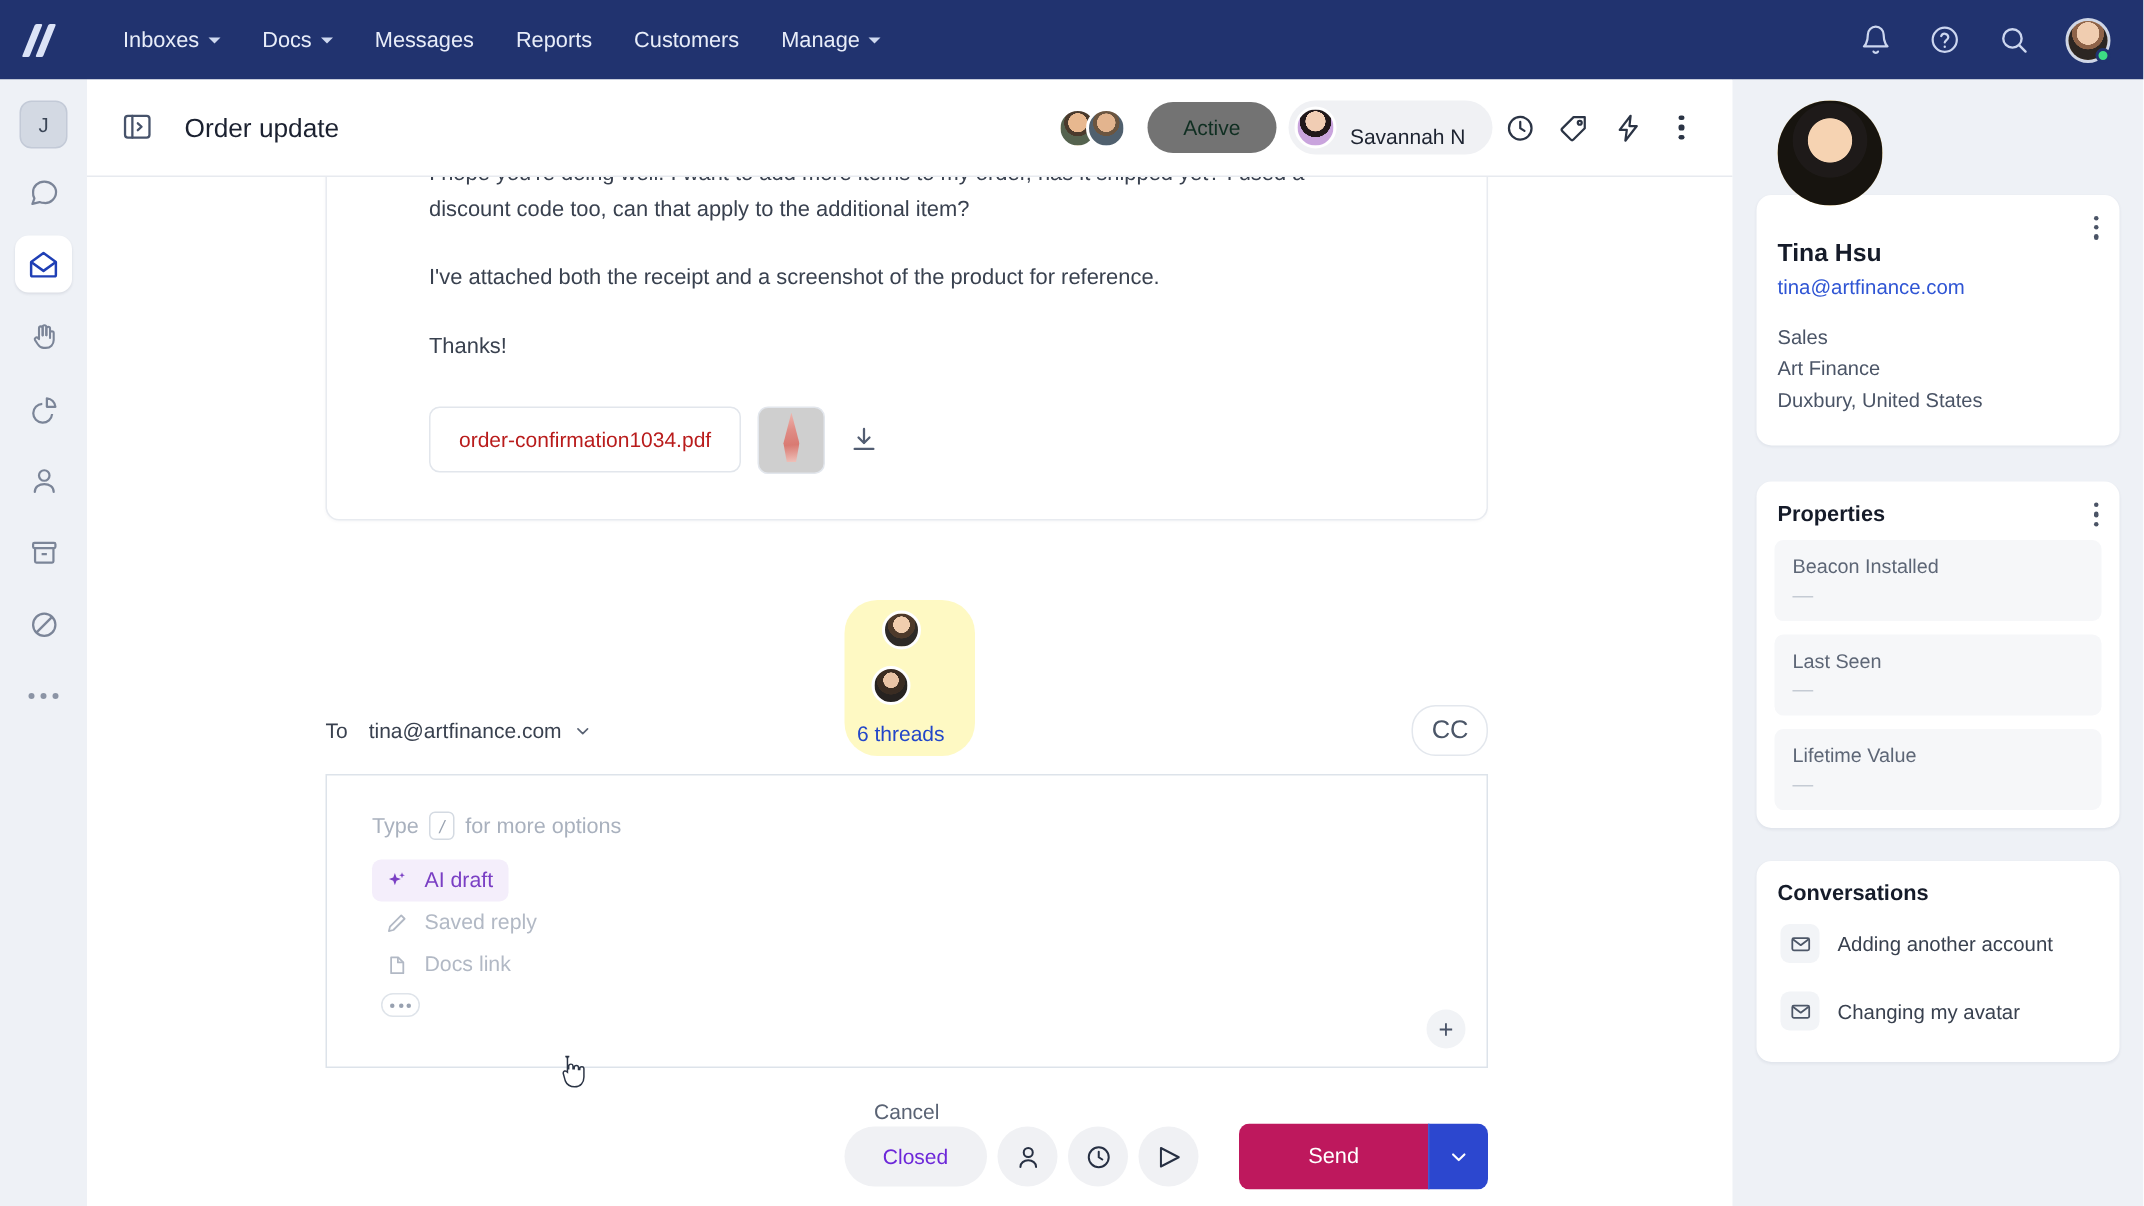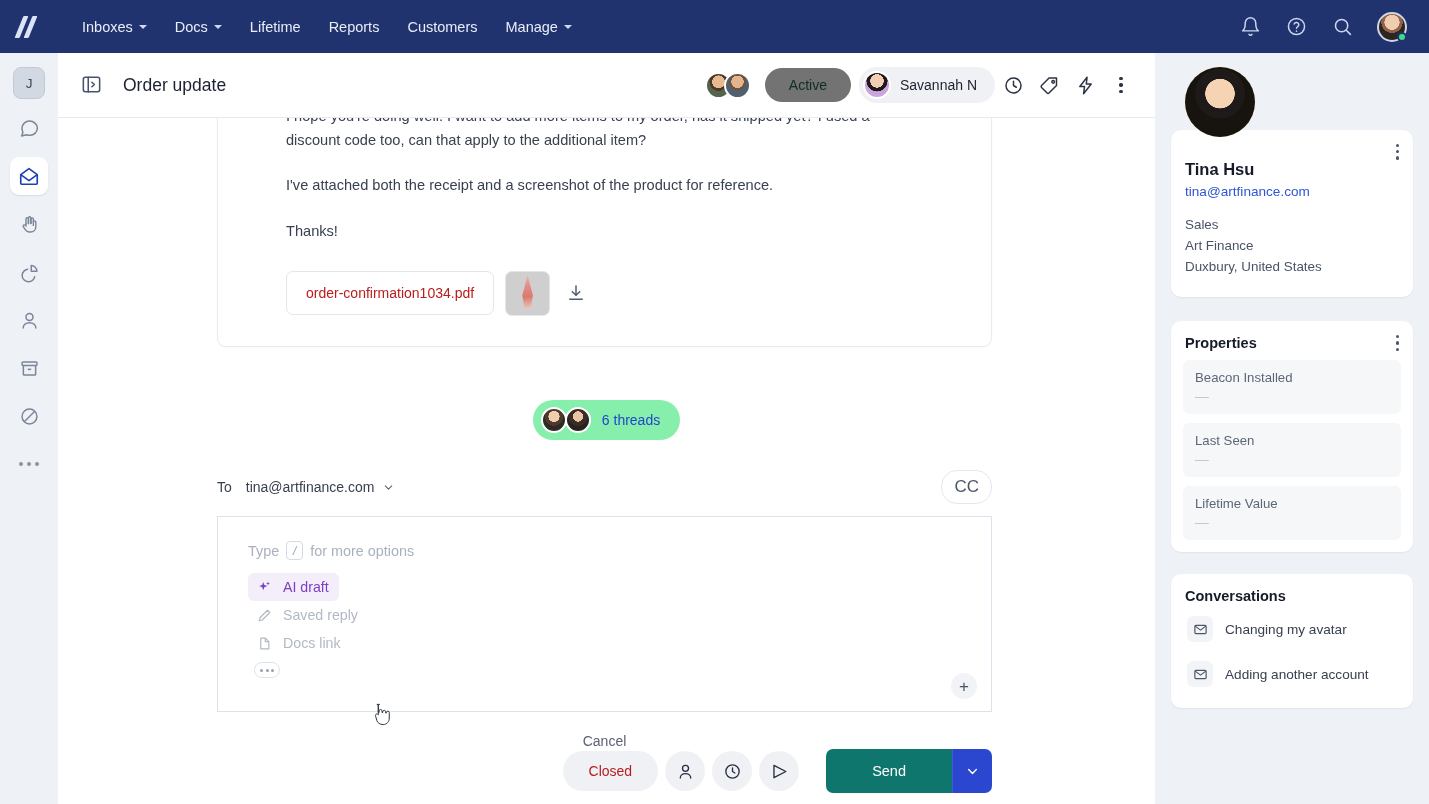--- a/index.html
+++ b/index.html
@@ -80,21 +80,21 @@
   .av-stack { display: flex; align-items: center; margin-right: 14px; }
   .av-stack .av { width: 27px; height: 27px; border-radius: 50%; border: 2px solid #fff; }
   .av-stack .av:nth-child(2) { margin-left: -8px; }
   .av-a { background: radial-gradient(circle at 50% 34%, #e8b88f 0 33%, #4a3a2c 34% 47%, #55634f 48% 100%), #f3cf8e; }
   .av-b { background: radial-gradient(circle at 50% 34%, #e3b48e 0 32%, #6b5540 33% 46%, #50606e 47% 100%), #bcd4f0; }
   .pill-active {
     background: #737373; color: #0f2e21; font-size: 14px; padding: 9px 24px;
     border-radius: 20px; cursor: pointer; font-weight: 400; white-space: nowrap;
   }
   .chip-assignee {
-    background: #f0f1f4; border-radius: 20px; display: flex; align-items: center;
+    background: #f0f1f4; border-radius: 20px; display: flex; align-items: flex-end;
     gap: 9px; padding: 4px 18px 4px 4px; margin-left: 8px; cursor: pointer;
   }
   .chip-assignee .cav {
     width: 28px; height: 28px; border-radius: 50%; border: 2px solid #fff;
     background: radial-gradient(circle at 50% 33%, #f1cdb4 0 33%, #21181a 34% 52%, #c9a4dd 53% 100%);
   }
   .chip-assignee span { font-size: 14px; color: #1d2330; white-space: nowrap; }
   .hdr-ico { width: 36px; height: 36px; display: flex; align-items: center; justify-content: center;
     color: #404b60; cursor: pointer; border-radius: 8px; }
   .kebab { display: flex; flex-direction: column; gap: 3px; align-items: center; }
@@ -124,22 +124,22 @@
   .attach-thumb .shape {
     position:absolute; left:50%; top:8%; transform:translateX(-50%);
     width: 14px; height: 33px;
     background: linear-gradient(175deg,#f0b7b0 0%, #e08d86 35%, #d97a72 65%, #efc3bc 100%);
     clip-path: polygon(50% 0%, 88% 62%, 72% 100%, 28% 100%, 12% 62%);
   }
   .dl-ico { color: #525d72; cursor: pointer; display:flex; margin-left: 5px;}
 
   .threads-row { position: absolute; top: 282px; left: 0; width: 1097px; display: flex; justify-content: center; }
   .threads-pill {
-    background: #86efac; border-radius: 22px; padding: 7px 20px 7px 8px;
-    display: flex; align-items: center; gap: 11px; cursor: pointer;
+    background: #fef9c3; border-radius: 22px; padding: 7px 20px 7px 8px;
+    display: flex; align-items: center; gap: 11px; cursor: pointer; flex-direction: column;
   }
   .threads-pill .tav { width: 26px; height: 26px; border-radius: 50%; border: 2px solid #fff; }
   .threads-pill .tav:nth-child(2) { margin-left: -13px; }
   .tav-a { background: radial-gradient(circle at 50% 34%, #f0cdae 0 30%, #4e3a2b 31% 50%, #2e2a27 51% 100%), #f7d99a; }
   .tav-b { background: radial-gradient(circle at 50% 34%, #e9c4a6 0 28%, #3a2c22 29% 52%, #262220 53% 100%), #e8e3dd; }
   .threads-pill span { font-size: 14px; color: #2246c9; }
 
   
   .to-row {
     position: absolute; top: 352px; left: 159px; width: 775px; height: 34px;
@@ -185,29 +185,29 @@
 
   
   .footer {
     position: absolute; top: 615px; left: 159px; width: 775px; height: 70px;
     display: flex; align-items: center; flex-direction: column;
   }
   .cancel-link { font-size: 14px; color: #5a6374; cursor: pointer; }
   .foot-right { margin-left: auto; display: flex; align-items: center; gap: 7px; }
   .closed-pill {
     background: #f0f1f4; border-radius: 22px; padding: 12px 26px; font-size: 14px;
-    color: #b91c1c; cursor: pointer;
+    color: #6d28d9; cursor: pointer;
   }
   .round-ico {
     width: 40px; height: 40px; border-radius: 50%; background: #f0f1f4; display: flex;
     align-items: center; justify-content: center; color: #273043; cursor: pointer;
   }
   .send-group { display: flex; margin-left: 20px; border-radius: 7px; overflow: hidden; }
   .send-btn {
-    background: #0f766e; color: #fff; font-size: 14.5px; padding: 14px 46px; cursor: pointer;
+    background: #be185d; color: #fff; font-size: 14.5px; padding: 14px 46px; cursor: pointer;
     border: none; font-family: inherit;
   }
   .send-caret {
     background: #2c47cf; width: 40px; display: flex; align-items: center; justify-content: center;
     cursor: pointer; border-left: 1px solid #4259d6; color: #fff;
   }
 
   
   .rside {
     position: absolute; top: 53px; left: 1155px; width: 274px; height: 751px;
@@ -255,21 +255,21 @@
   <div class="nav-items">
     <div class="nav-item">
       <span>Inboxes</span>
       <span class="caret"></span>
     </div>
     <div class="nav-item">
       <span>Docs</span>
       <span class="caret"></span>
     </div>
     <div class="nav-item">
-      <span>Lifetime</span>
+      <span>Messages</span>
     </div>
     <div class="nav-item">
       <span>Reports</span>
     </div>
     <div class="nav-item">
       <span>Customers</span>
     </div>
     <div class="nav-item">
       <span>Manage</span>
       <span class="caret"></span>
@@ -565,25 +565,25 @@
 
   <div class="card conv-card">
     <div class="card-title">Conversations</div>
     <div class="conv-item">
       <div class="conv-icon">
         <svg width="15" height="15" viewBox="0 0 24 24" fill="none" stroke="#4d5768" stroke-width="1.9" stroke-linejoin="round">
           <rect x="3" y="5.5" width="18" height="13" rx="1.6"></rect>
             <path d="M3.6 6.6 12 13l8.4-6.4"></path>
         </svg>
       </div>
-      <div class="conv-label">Changing my avatar</div>
+      <div class="conv-label">Adding another account</div>
     </div>
     <div class="conv-item">
       <div class="conv-icon">
         <svg width="15" height="15" viewBox="0 0 24 24" fill="none" stroke="#4d5768" stroke-width="1.9" stroke-linejoin="round">
           <rect x="3" y="5.5" width="18" height="13" rx="1.6"></rect>
             <path d="M3.6 6.6 12 13l8.4-6.4"></path>
         </svg>
       </div>
-      <div class="conv-label">Adding another account</div>
+      <div class="conv-label">Changing my avatar</div>
     </div>
   </div>
 </div>
 
 </body></html>

